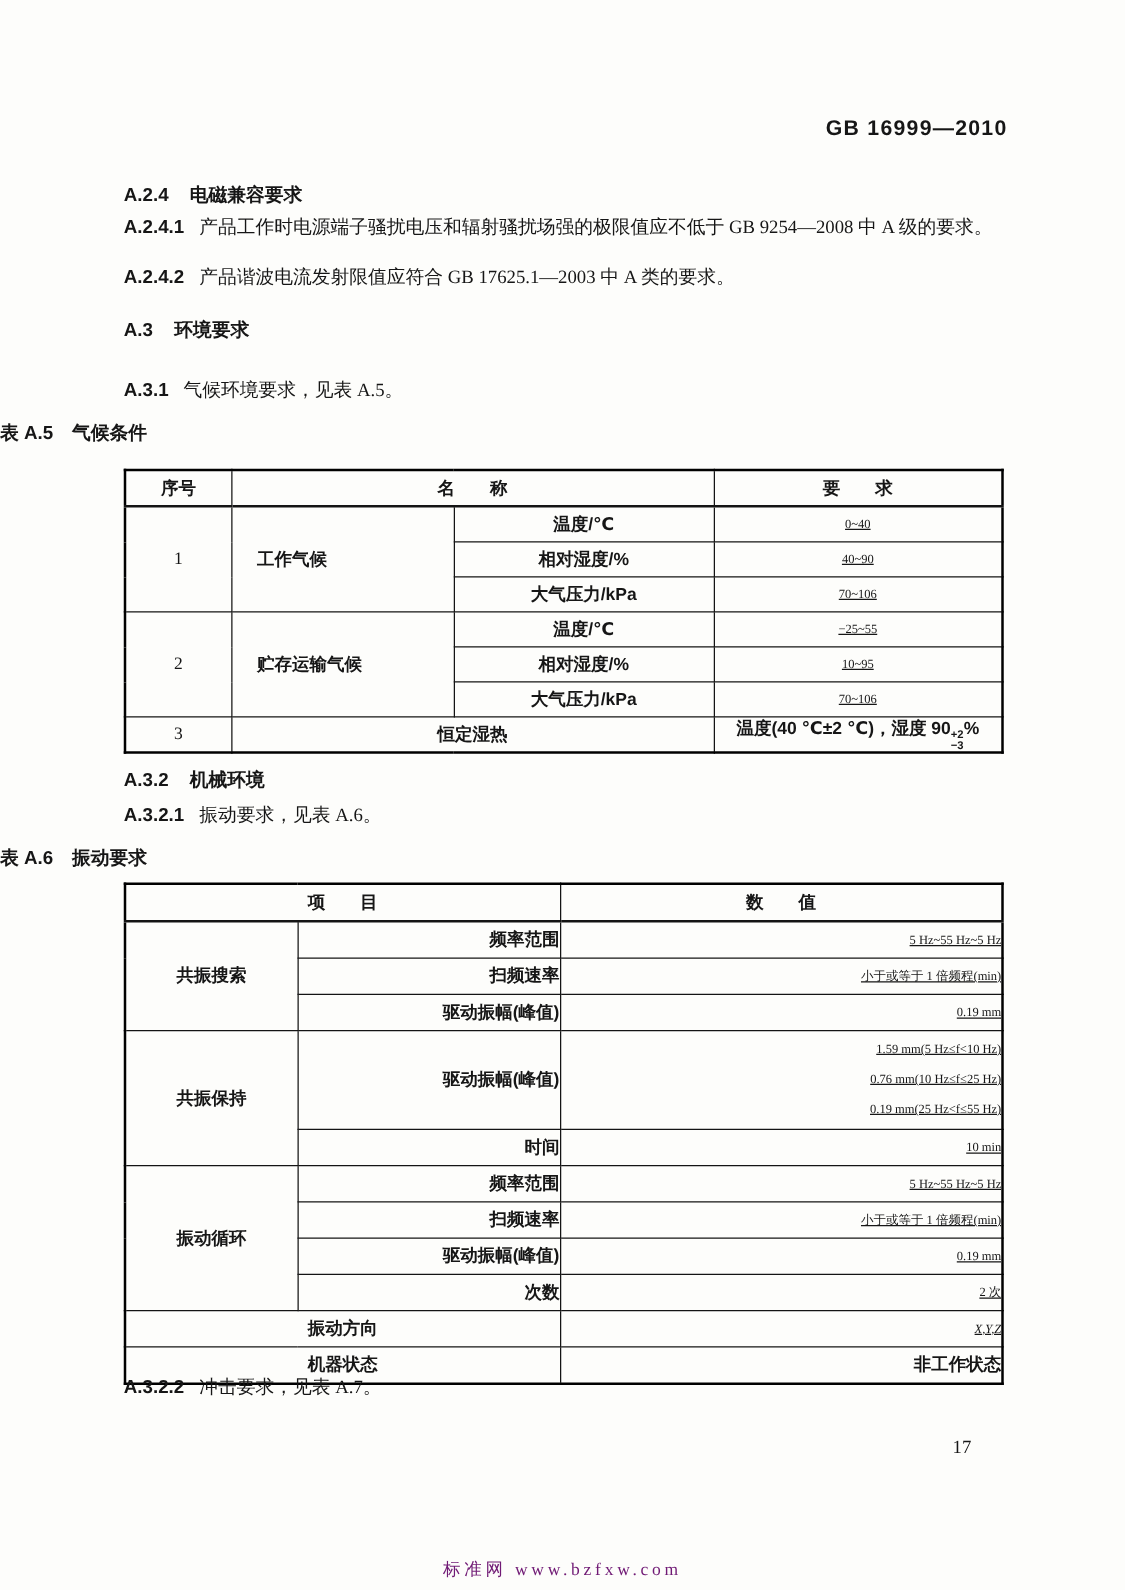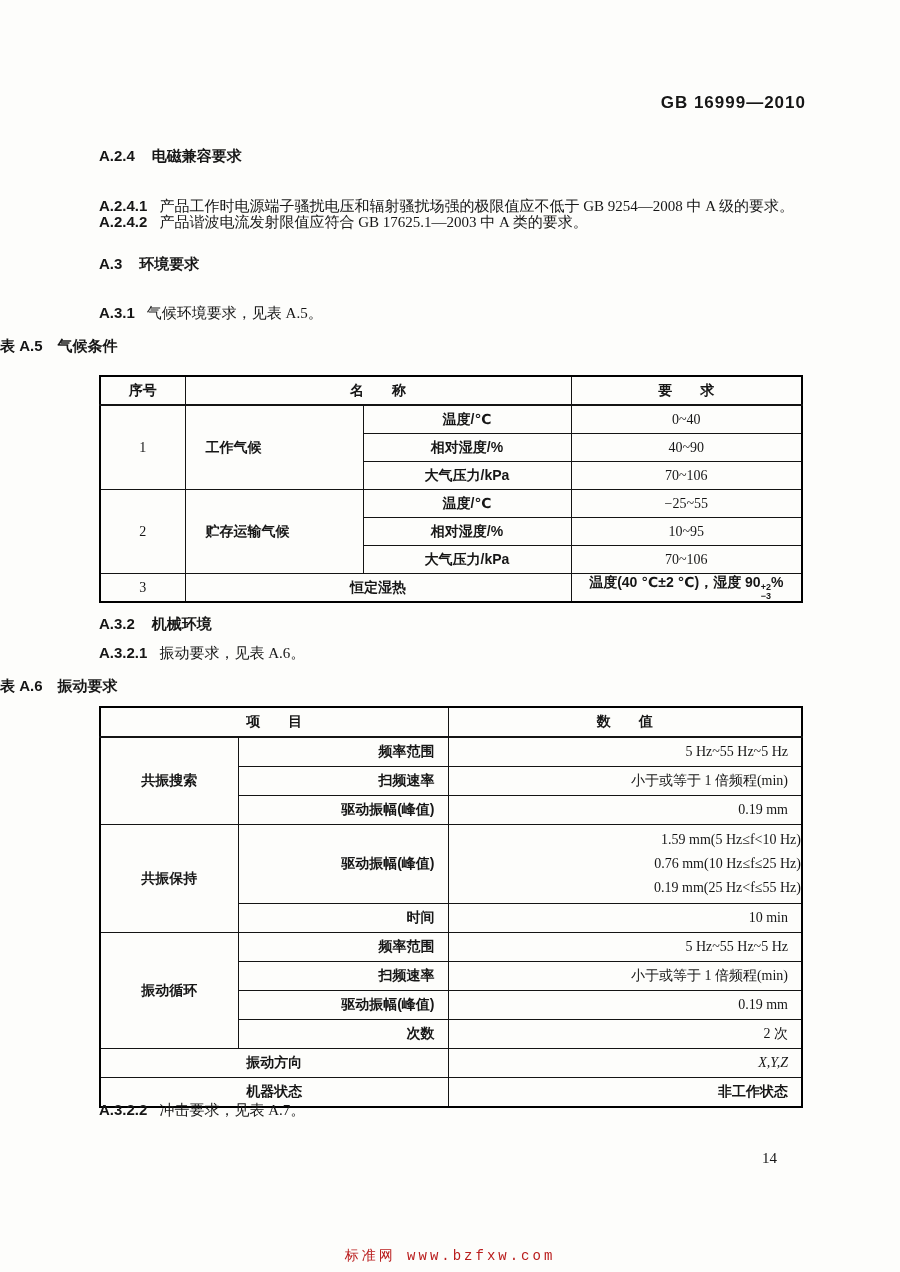--- a/index.html
+++ b/index.html
@@ -10,52 +10,52 @@
     font-family:"Liberation Serif","DejaVu Serif",serif;
     color:#161616;
     -webkit-font-smoothing:antialiased;
   }
   .abs{position:absolute;}
   .sans{font-family:"Liberation Sans","DejaVu Sans",sans-serif;text-align:right;}
   
   .std-code{top:93px;right:94px;font-weight:bold;font-size:17px;letter-spacing:1px;}
   .pageno{top:1150px;left:762px;font-size:15px;}
   .watermark{top:1247px;left:0;width:100%;text-align:center;
-    color:#b91c1c;font-size:14px;letter-spacing:3px;font-family:Liberation Mono, monospace;}
+    color:#701a75;font-size:14px;letter-spacing:3px;}
   
   .heading{left:99px;font-weight:bold;font-size:15px;}
   .heading .num{margin-right:17px;}
   .para{left:99px;width:708px;font-size:15px;line-height:20px;}
   .para .num{font-weight:bold;font-family:"Liberation Sans","DejaVu Sans",sans-serif;margin-right:12px;}
   .caption{left:0;width:100%;text-align:left;font-weight:bold;font-size:15px;}
   
   table{border-collapse:collapse;table-layout:fixed;position:absolute;left:99px;width:702px;background:transparent;}
-  td{border:1px solid #141414;font-size:14px;height:27px;padding:0 13px;vertical-align:middle;text-align:center;overflow:hidden;}
+  td{border:1px solid #141414;font-size:14px;height:27px;padding:0 0;vertical-align:middle;text-align:center;overflow:hidden;}
   tr.thead td{border-bottom-width:2px;font-weight:bold;}
   table{border:2px solid #000;}
   .lbl{font-family:"Liberation Sans","DejaVu Sans",sans-serif;font-weight:bold;}
   .left{text-align:right;padding-left:13px;}
   .gname{text-align:left;padding-left:20px;}
-  .val{font-size:14px;}
+  .val{font-size:10px;text-decoration:underline;}
   .italic{font-style:italic;}
   #tbl-a6 td{height:28px;}
   .amp-cell{line-height:24px;padding:3px 0 3px 13px;}
   .amp-cell div{white-space:nowrap;}
   .ss{display:inline-flex;flex-direction:column;font-size:9px;line-height:9px;vertical-align:-3px;font-weight:bold;}
   .ss span{display:block;}
 </style>
 </head>
 <body>
 
 <div class="abs std-code sans">GB 16999—2010</div>
 
 <div class="abs heading sans" style="top:147px">
   <span class="num">A.2.4</span><span>电磁兼容要求</span>
 </div>
-<div class="abs para" style="top:196px">
+<div class="abs para" style="top:172px">
   <span class="num">A.2.4.1</span><span>产品工作时电源端子骚扰电压和辐射骚扰场强的极限值应不低于 GB 9254—2008 中 A 级的要求。</span>
 </div>
 <div class="abs para" style="top:212px">
   <span class="num">A.2.4.2</span><span>产品谐波电流发射限值应符合 GB 17625.1—2003 中 A 类的要求。</span>
 </div>
 
 <div class="abs heading sans" style="top:255px">
   <span class="num">A.3</span><span>环境要求</span>
 </div>
 <div class="abs para" style="top:303px">
@@ -187,15 +187,15 @@
     <td colspan="2" class="lbl">机器状态</td>
     <td class="lbl left">非工作状态</td>
   </tr>
 </tbody>
   </table>
 
 <div class="abs para" style="top:1100px">
   <span class="num">A.3.2.2</span><span>冲击要求，见表 A.7。</span>
 </div>
 
-<div class="abs pageno">14</div>
+<div class="abs pageno">17</div>
 
 <div class="abs watermark">标准网 www.bzfxw.com</div>
 
 </body></html>

